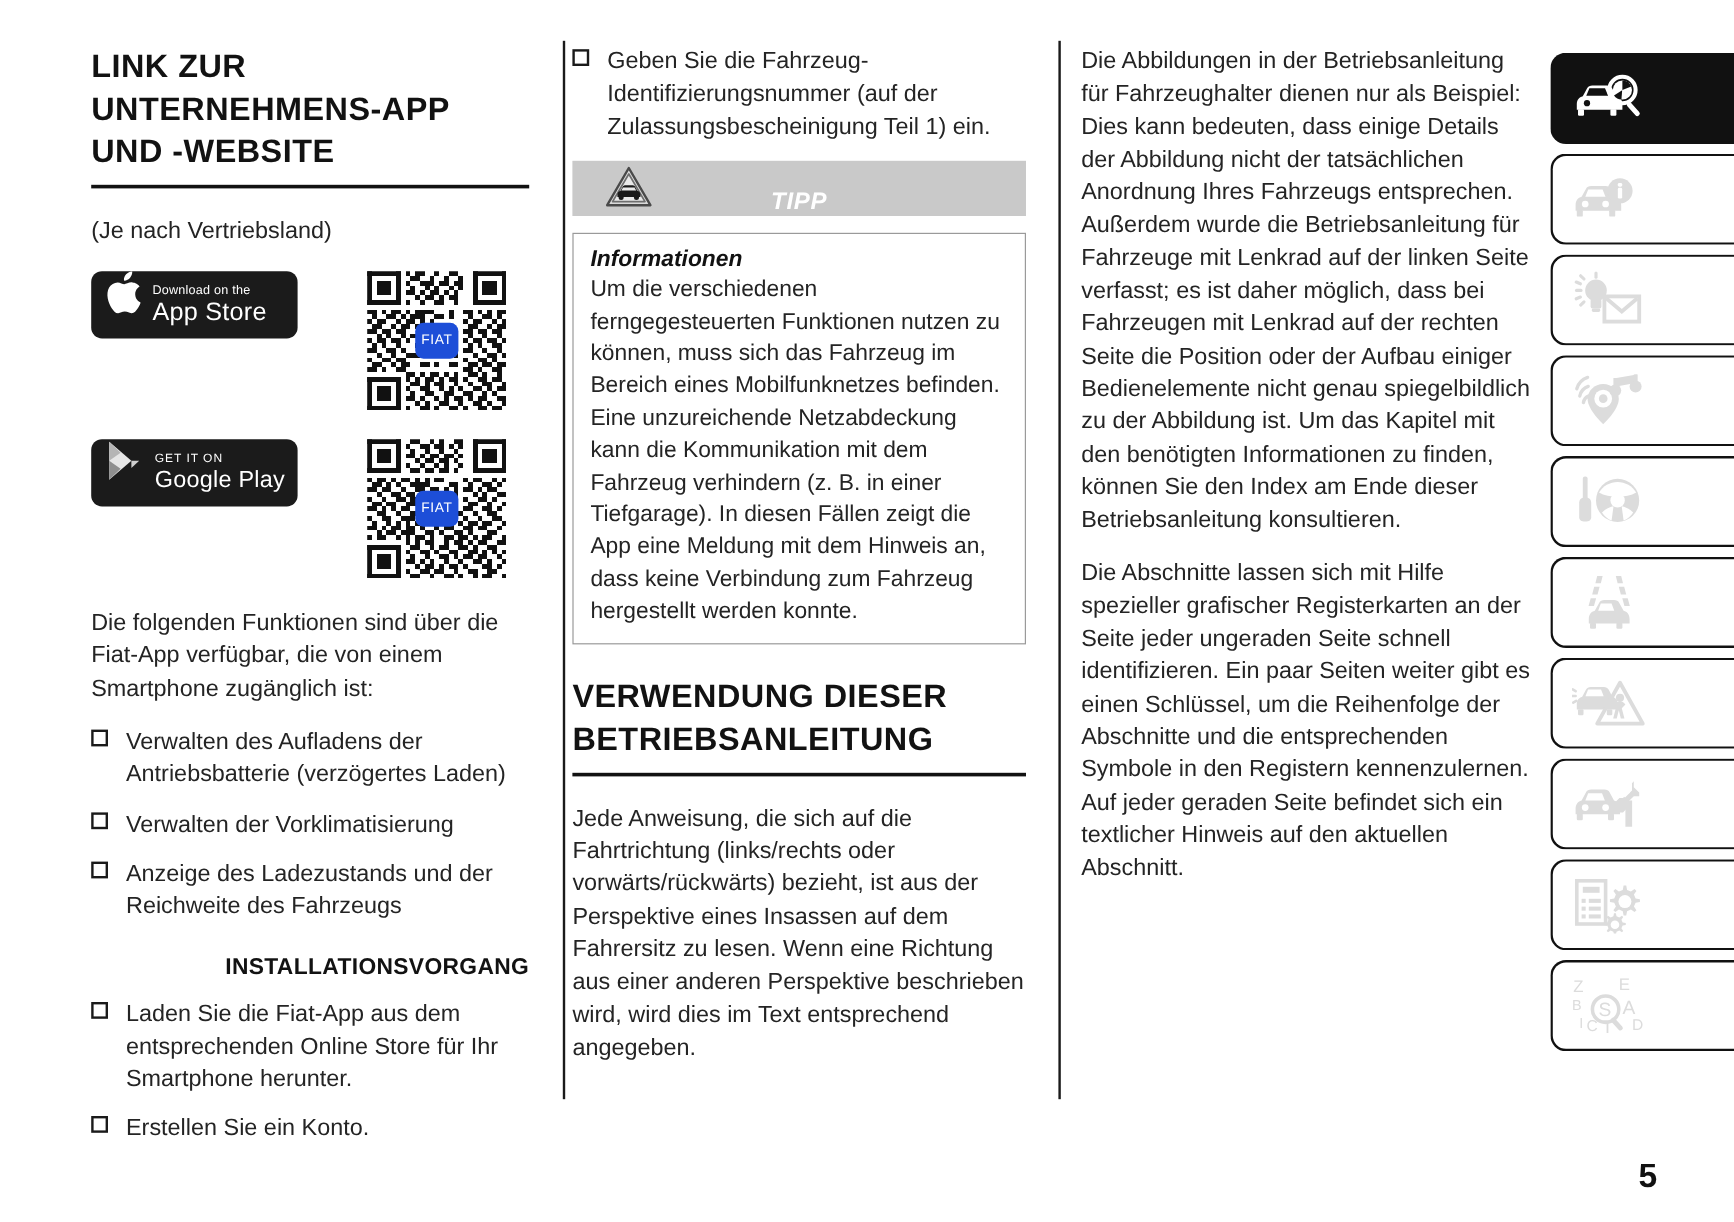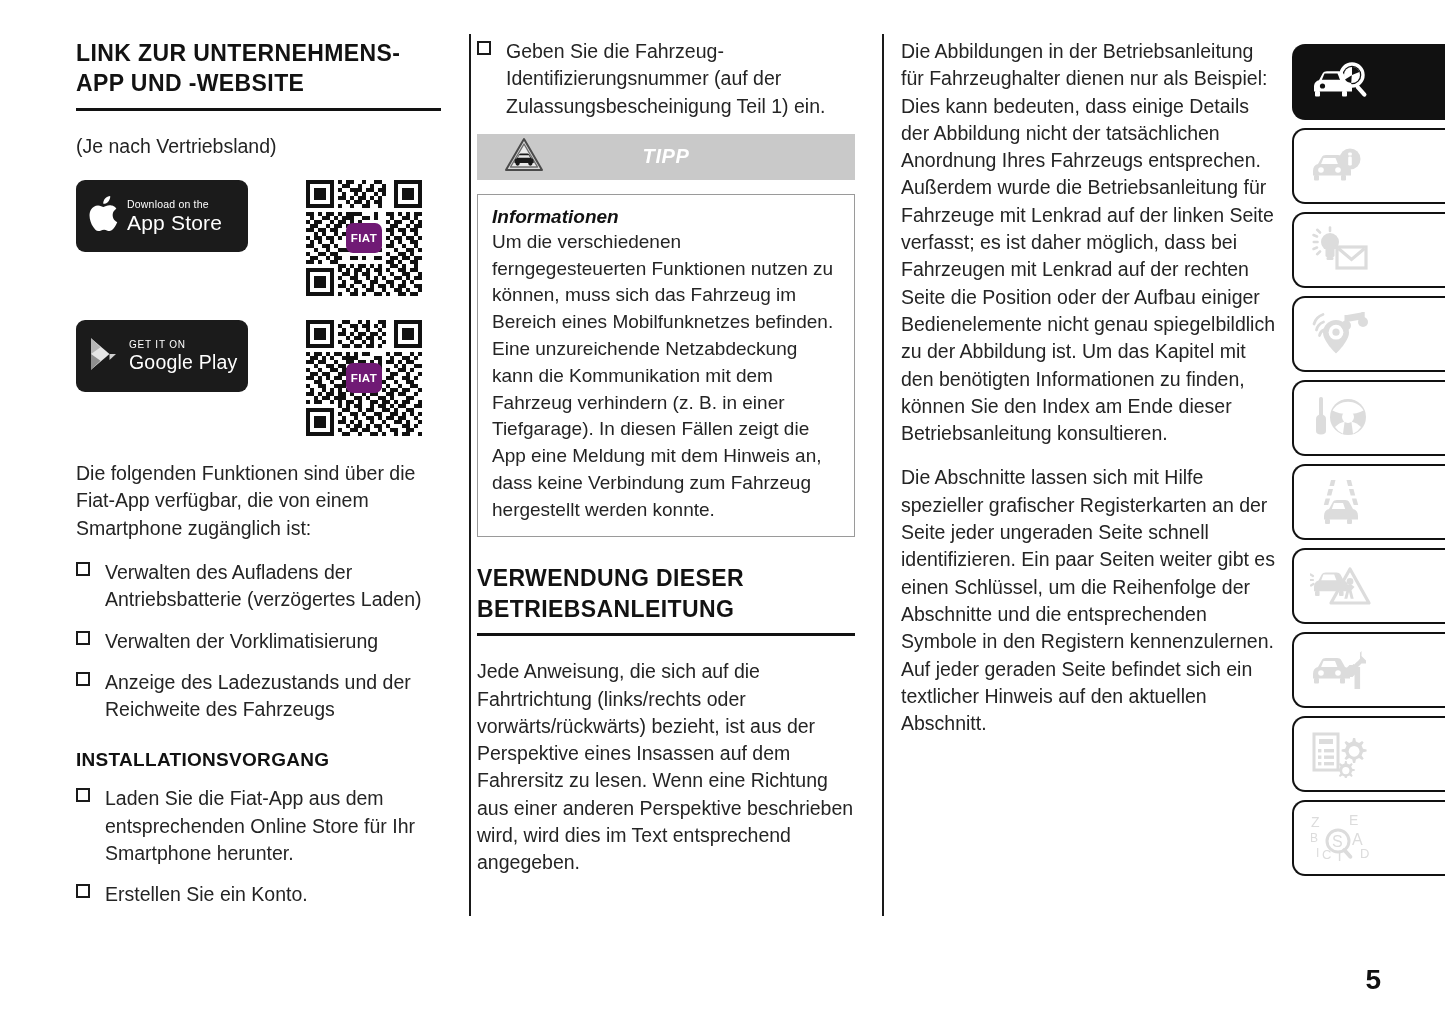--- a/index.html
+++ b/index.html
@@ -36,40 +36,41 @@
     top: 34px;
     width: 2px;
     height: 882px;
     background: #1a1a1a;
   }
   .divider-1 { left: 469px; }
   .divider-2 { left: 882px; }
 
   
   h1.sec-title {
-    font-size: 23px;
+    font-size: 27px;
     font-weight: bold;
     line-height: 1.32;
     letter-spacing: 0.4px;
     margin: 0 0 9px 0;
     text-transform: uppercase;
     color: #121212;
   }
   .rule {
     height: 3px;
     background: #121212;
     margin: 0 0 22px 0;
   }
   h2.sub-title {
     font-size: 19px;
     font-weight: bold;
     letter-spacing: 0.3px;
     margin: 26px 0 14px 0;
     text-transform: uppercase;
     color: #121212;
+    text-align: right;
   }
 
   p.body {
     font-size: 19.5px;
     line-height: 1.40;
     margin: 0 0 17px 0;
     color: #242424;
   }
   p.note {
     font-size: 19.5px;
@@ -117,25 +118,24 @@
     margin: 18px 0 0 0;
   }
   .store-row {
     display: flex;
     align-items: flex-start;
     gap: 58px;
     margin-bottom: 24px;
   }
   .badge {
     width: 172px;
-    height: 72px;
+    height: 56px;
     background: #1b1b1b;
     border-radius: 9px;
     display: flex;
-    align-items: center;
     padding: 0 10px 0 12px;
     box-sizing: border-box;
     gap: 9px;
   }
   .badge .glyph { flex: 0 0 auto; display: block; }
   .badge .txt {
     display: flex;
     flex-direction: column;
     justify-content: center;
     color: #ffffff;
@@ -159,37 +159,37 @@
     position: relative;
   }
   .qr svg { display: block; }
   .qr .fiat-chip {
     position: absolute;
     left: 50%;
     top: 50%;
     transform: translate(-50%, -50%);
     width: 36px;
     height: 30px;
-    background: #701a75;
+    background: #1d4ed8;
     border-radius: 7px;
     color: #fff;
     font-size: 11.5px;
-    font-weight: bold;
+    font-weight: normal;
     letter-spacing: 0.5px;
     display: flex;
     align-items: center;
     justify-content: center;
   }
 
   
   .tip-header {
     background: #c9c9c9;
     height: 46px;
     display: flex;
-    align-items: center;
+    align-items: flex-end;
     margin: 4px 0 14px 0;
     position: relative;
     padding-left: 20px;
   }
   .tip-header .tri-icon {
     margin-left: 6px;
     flex: 0 0 auto;
   }
   .tip-header .tip-label {
     position: absolute;

